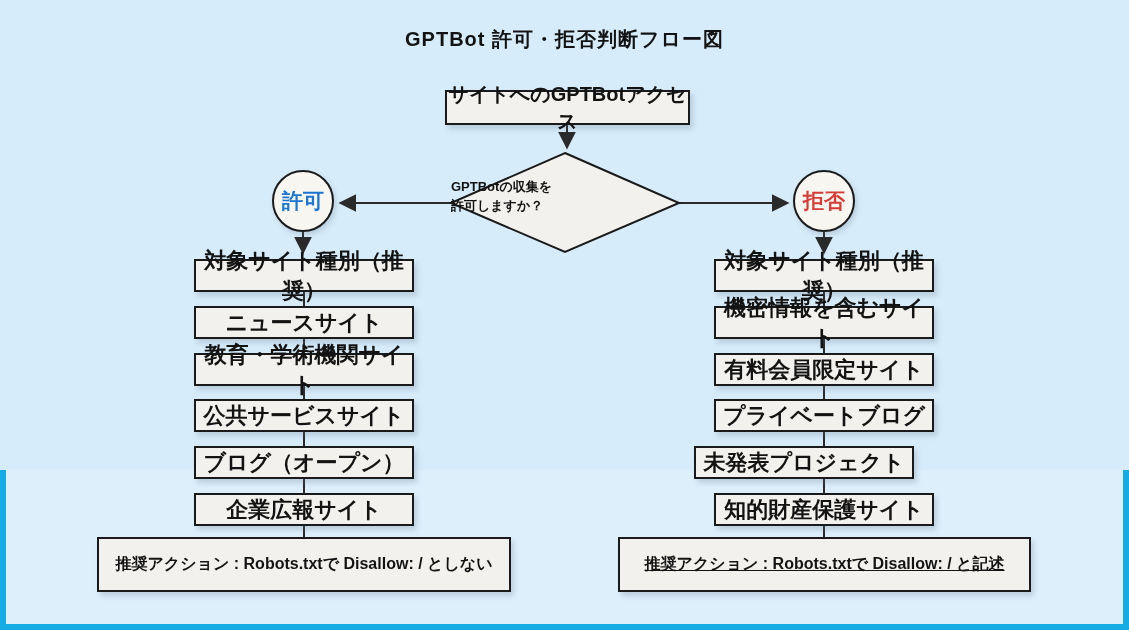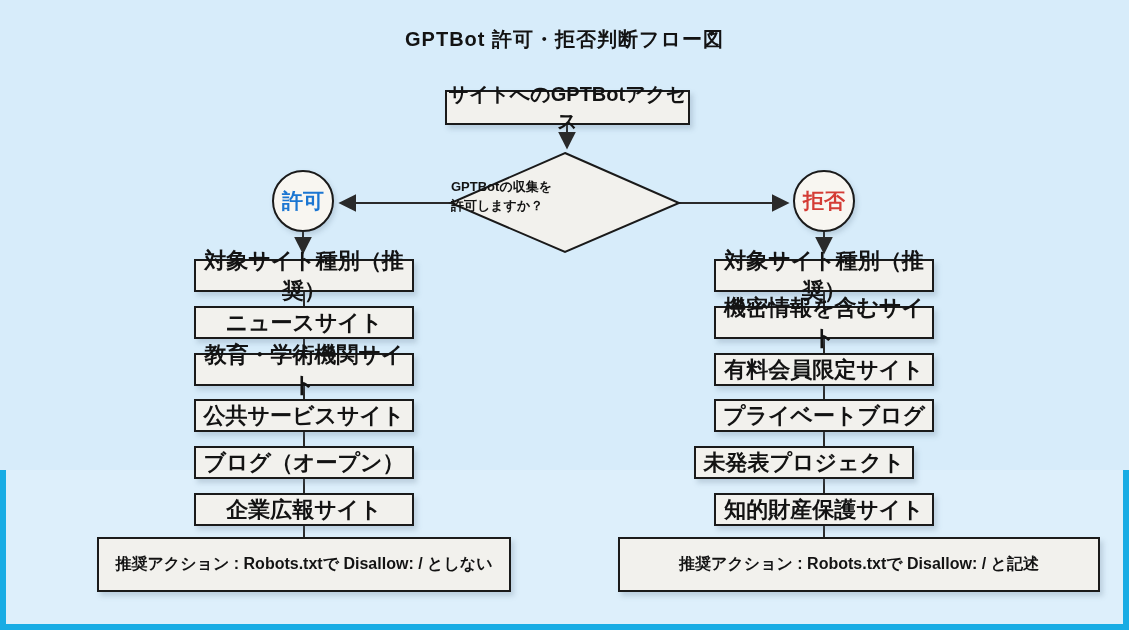--- a/index.html
+++ b/index.html
@@ -29,21 +29,21 @@
     background:var(--node-fill);border:2px solid var(--stroke);
     box-sizing:border-box;text-align:center;
     box-shadow:3px 4px 5px rgba(90,115,140,.25);
   }
   .start-node{left:445px;top:90px;width:245px;height:35px;font-size:20px;font-weight:700;}
   .flow-box{width:220px;height:33px;font-size:22px;font-weight:600;}
   .col-left .flow-box{left:194px;}
   .col-right .flow-box{left:714px;}
   .action-box{font-size:16px;font-weight:600;line-height:1.55;padding:12px 6px;}
   .action-left{left:97px;top:537px;width:414px;height:55px;}
-  .action-right{left:618px;top:537px;width:482px;height:55px;}
+  .action-right{left:618px;top:537px;width:413px;height:55px;text-decoration:underline;}
   .circle{
     position:absolute;width:62px;height:62px;border-radius:50%;
     background:var(--circle-fill);border:2.5px solid var(--stroke);
     box-sizing:border-box;display:flex;align-items:center;justify-content:center;
     font-size:21px;font-weight:700;box-shadow:2px 3px 5px rgba(90,115,140,.25);
   }
   .circle-allow{left:272px;top:170px;color:var(--allow-text);}
   .circle-deny{left:793px;top:170px;color:var(--deny-text);}
   .diamond-text{
     position:absolute;left:451px;top:178px;width:228px;

